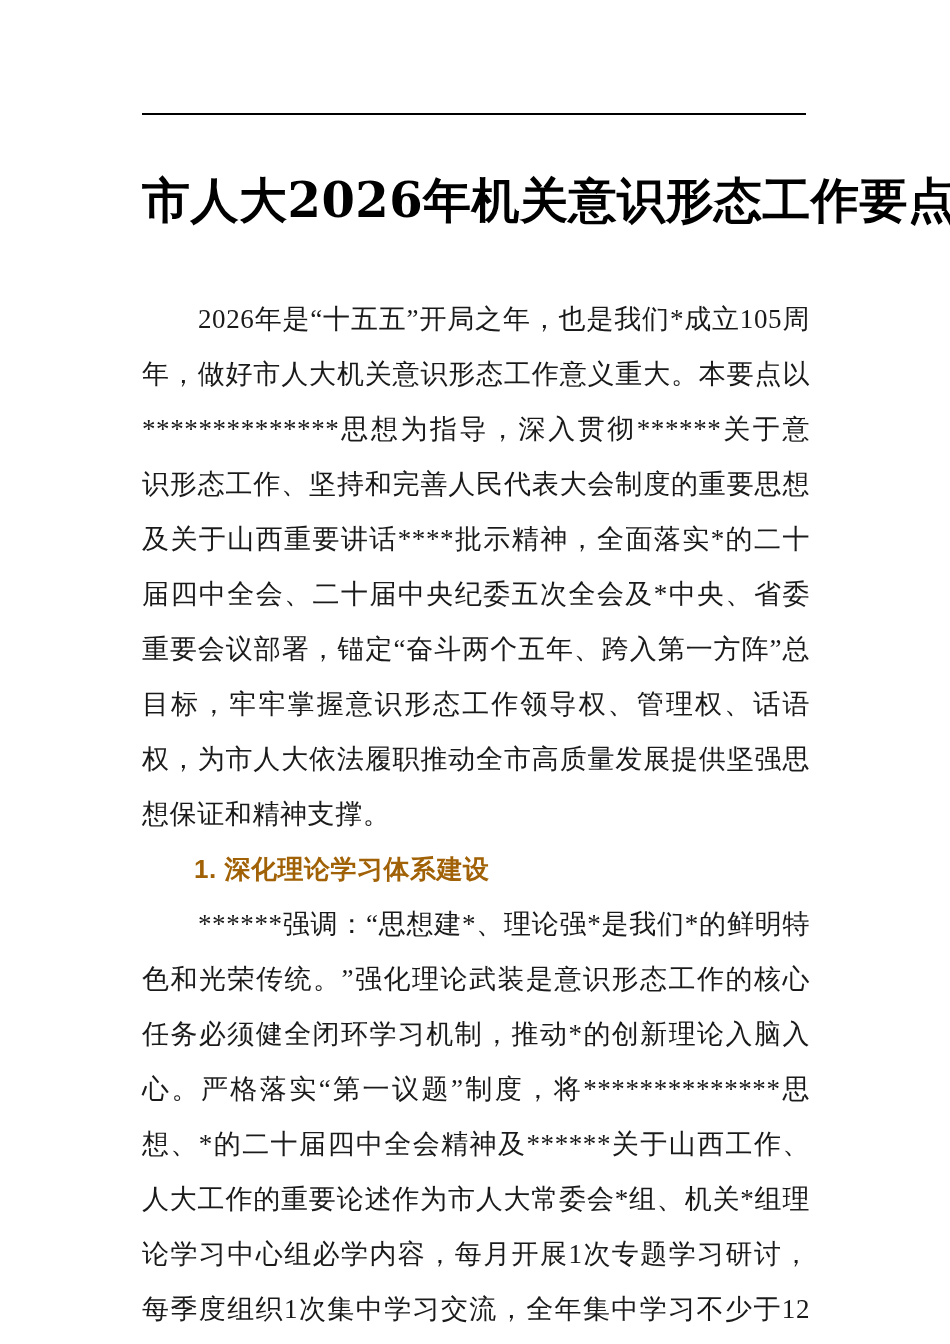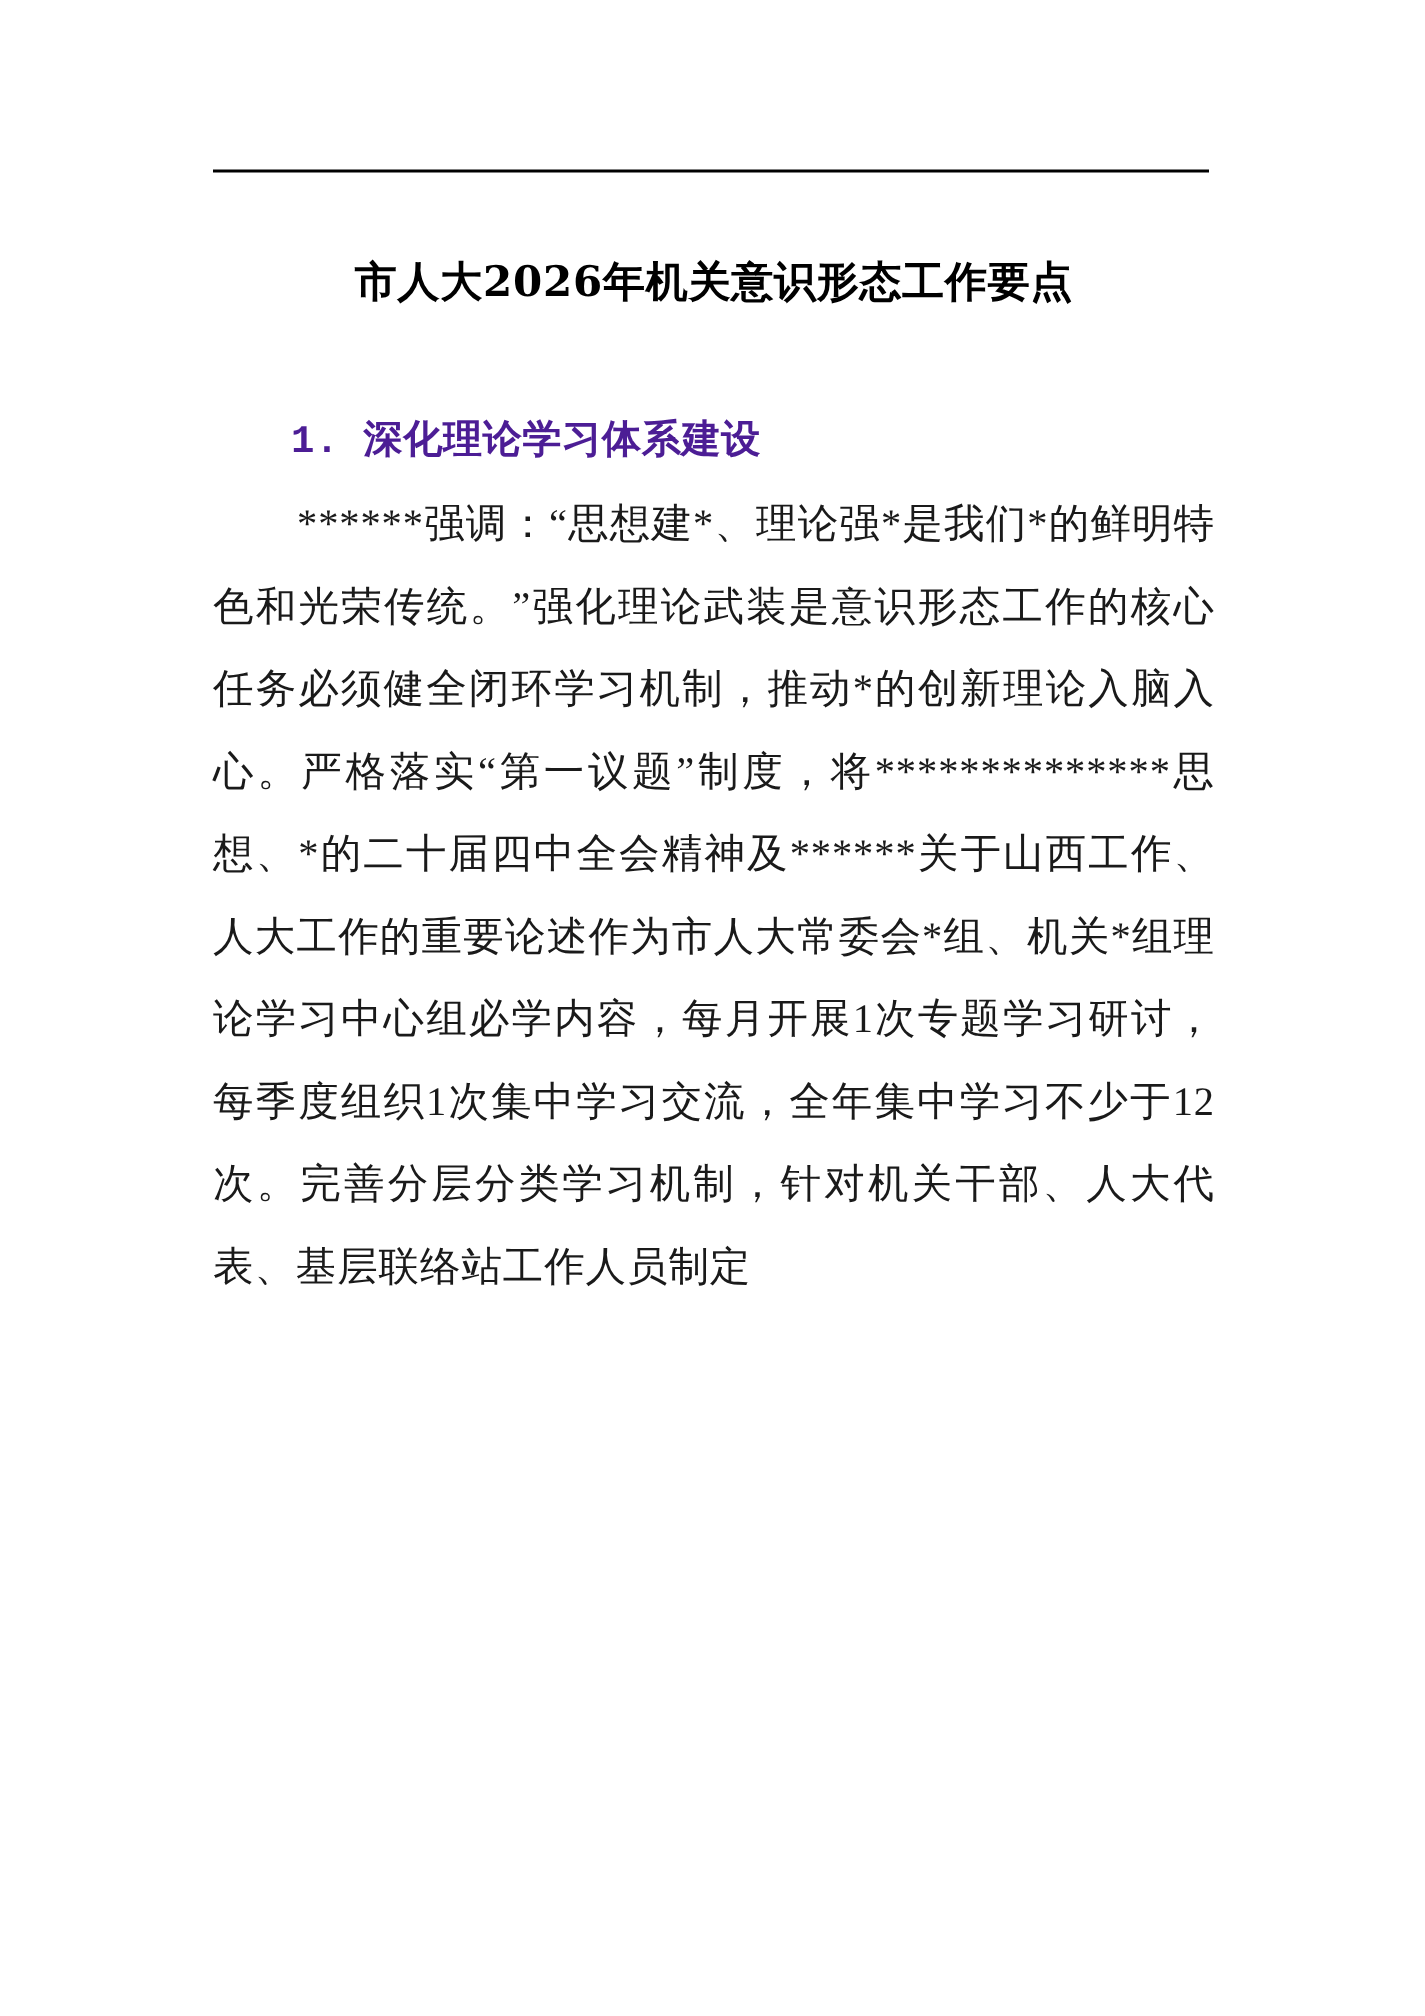--- a/index.html
+++ b/index.html
@@ -25,21 +25,21 @@
   }
   .content {
     position: absolute;
     left: 142px;
     top: 170px;
     width: 668px;
   }
   .doc-title {
     font-family: "DejaVu Serif", "Liberation Serif", serif;
     font-weight: bold;
-    font-size: 28px;
+    font-size: 48px;
     line-height: 1.25;
     text-align: center;
     color: #000000;
     letter-spacing: 0.5px;
     margin: 0 0 62px 0;
     white-space: nowrap;
   }
   .body-para {
     font-family: "Liberation Serif", "DejaVu Serif", serif;
     font-size: 27px;
@@ -55,41 +55,42 @@
     font-family: "DejaVu Sans", "Liberation Sans", sans-serif;
     font-weight: bold;
     font-size: 26px;
     line-height: 55px;
     color: #000000;
     text-indent: 52px;
     margin: 0;
     letter-spacing: 0.5px;
   }
   .heading-2 {
-    font-family: Liberation Mono, monospace;
+    font-family: Liberation Sans, sans-serif;
     font-weight: bold;
     font-size: 26px;
     line-height: 55px;
-    color: #4c1d95;
+    color: #a16207;
     text-indent: 52px;
     margin: 0;
     letter-spacing: 0.5px;
   }
 </style>
 </head>
 <body>
 
 <div class="page">
 
   <div class="header-rule"></div>
 
   <div class="content">
 
     <h1 class="doc-title">市人大2026年机关意识形态工作要点</h1>
 
+    <p class="body-para">2026年是“十五五”开局之年，也是我们*成立105周年，做好市人大机关意识形态工作意义重大。本要点以**************思想为指导，深入贯彻******关于意识形态工作、坚持和完善人民代表大会制度的重要思想及关于山西重要讲话****批示精神，全面落实*的二十届四中全会、二十届中央纪委五次全会及*中央、省委重要会议部署，锚定“奋斗两个五年、跨入第一方阵”总目标，牢牢掌握意识形态工作领导权、管理权、话语权，为市人大依法履职推动全市高质量发展提供坚强思想保证和精神支撑。</p>
 
 
     <p class="heading-2">1. 深化理论学习体系建设</p>
 
     <p class="body-para">******强调：“思想建*、理论强*是我们*的鲜明特色和光荣传统。”强化理论武装是意识形态工作的核心任务必须健全闭环学习机制，推动*的创新理论入脑入心。严格落实“第一议题”制度，将**************思想、*的二十届四中全会精神及******关于山西工作、人大工作的重要论述作为市人大常委会*组、机关*组理论学习中心组必学内容，每月开展1次专题学习研讨，每季度组织1次集中学习交流，全年集中学习不少于12次。完善分层分类学习机制，针对机关干部、人大代表、基层联络站工作人员制定</p>
 
   </div>
 
 </div>
 

